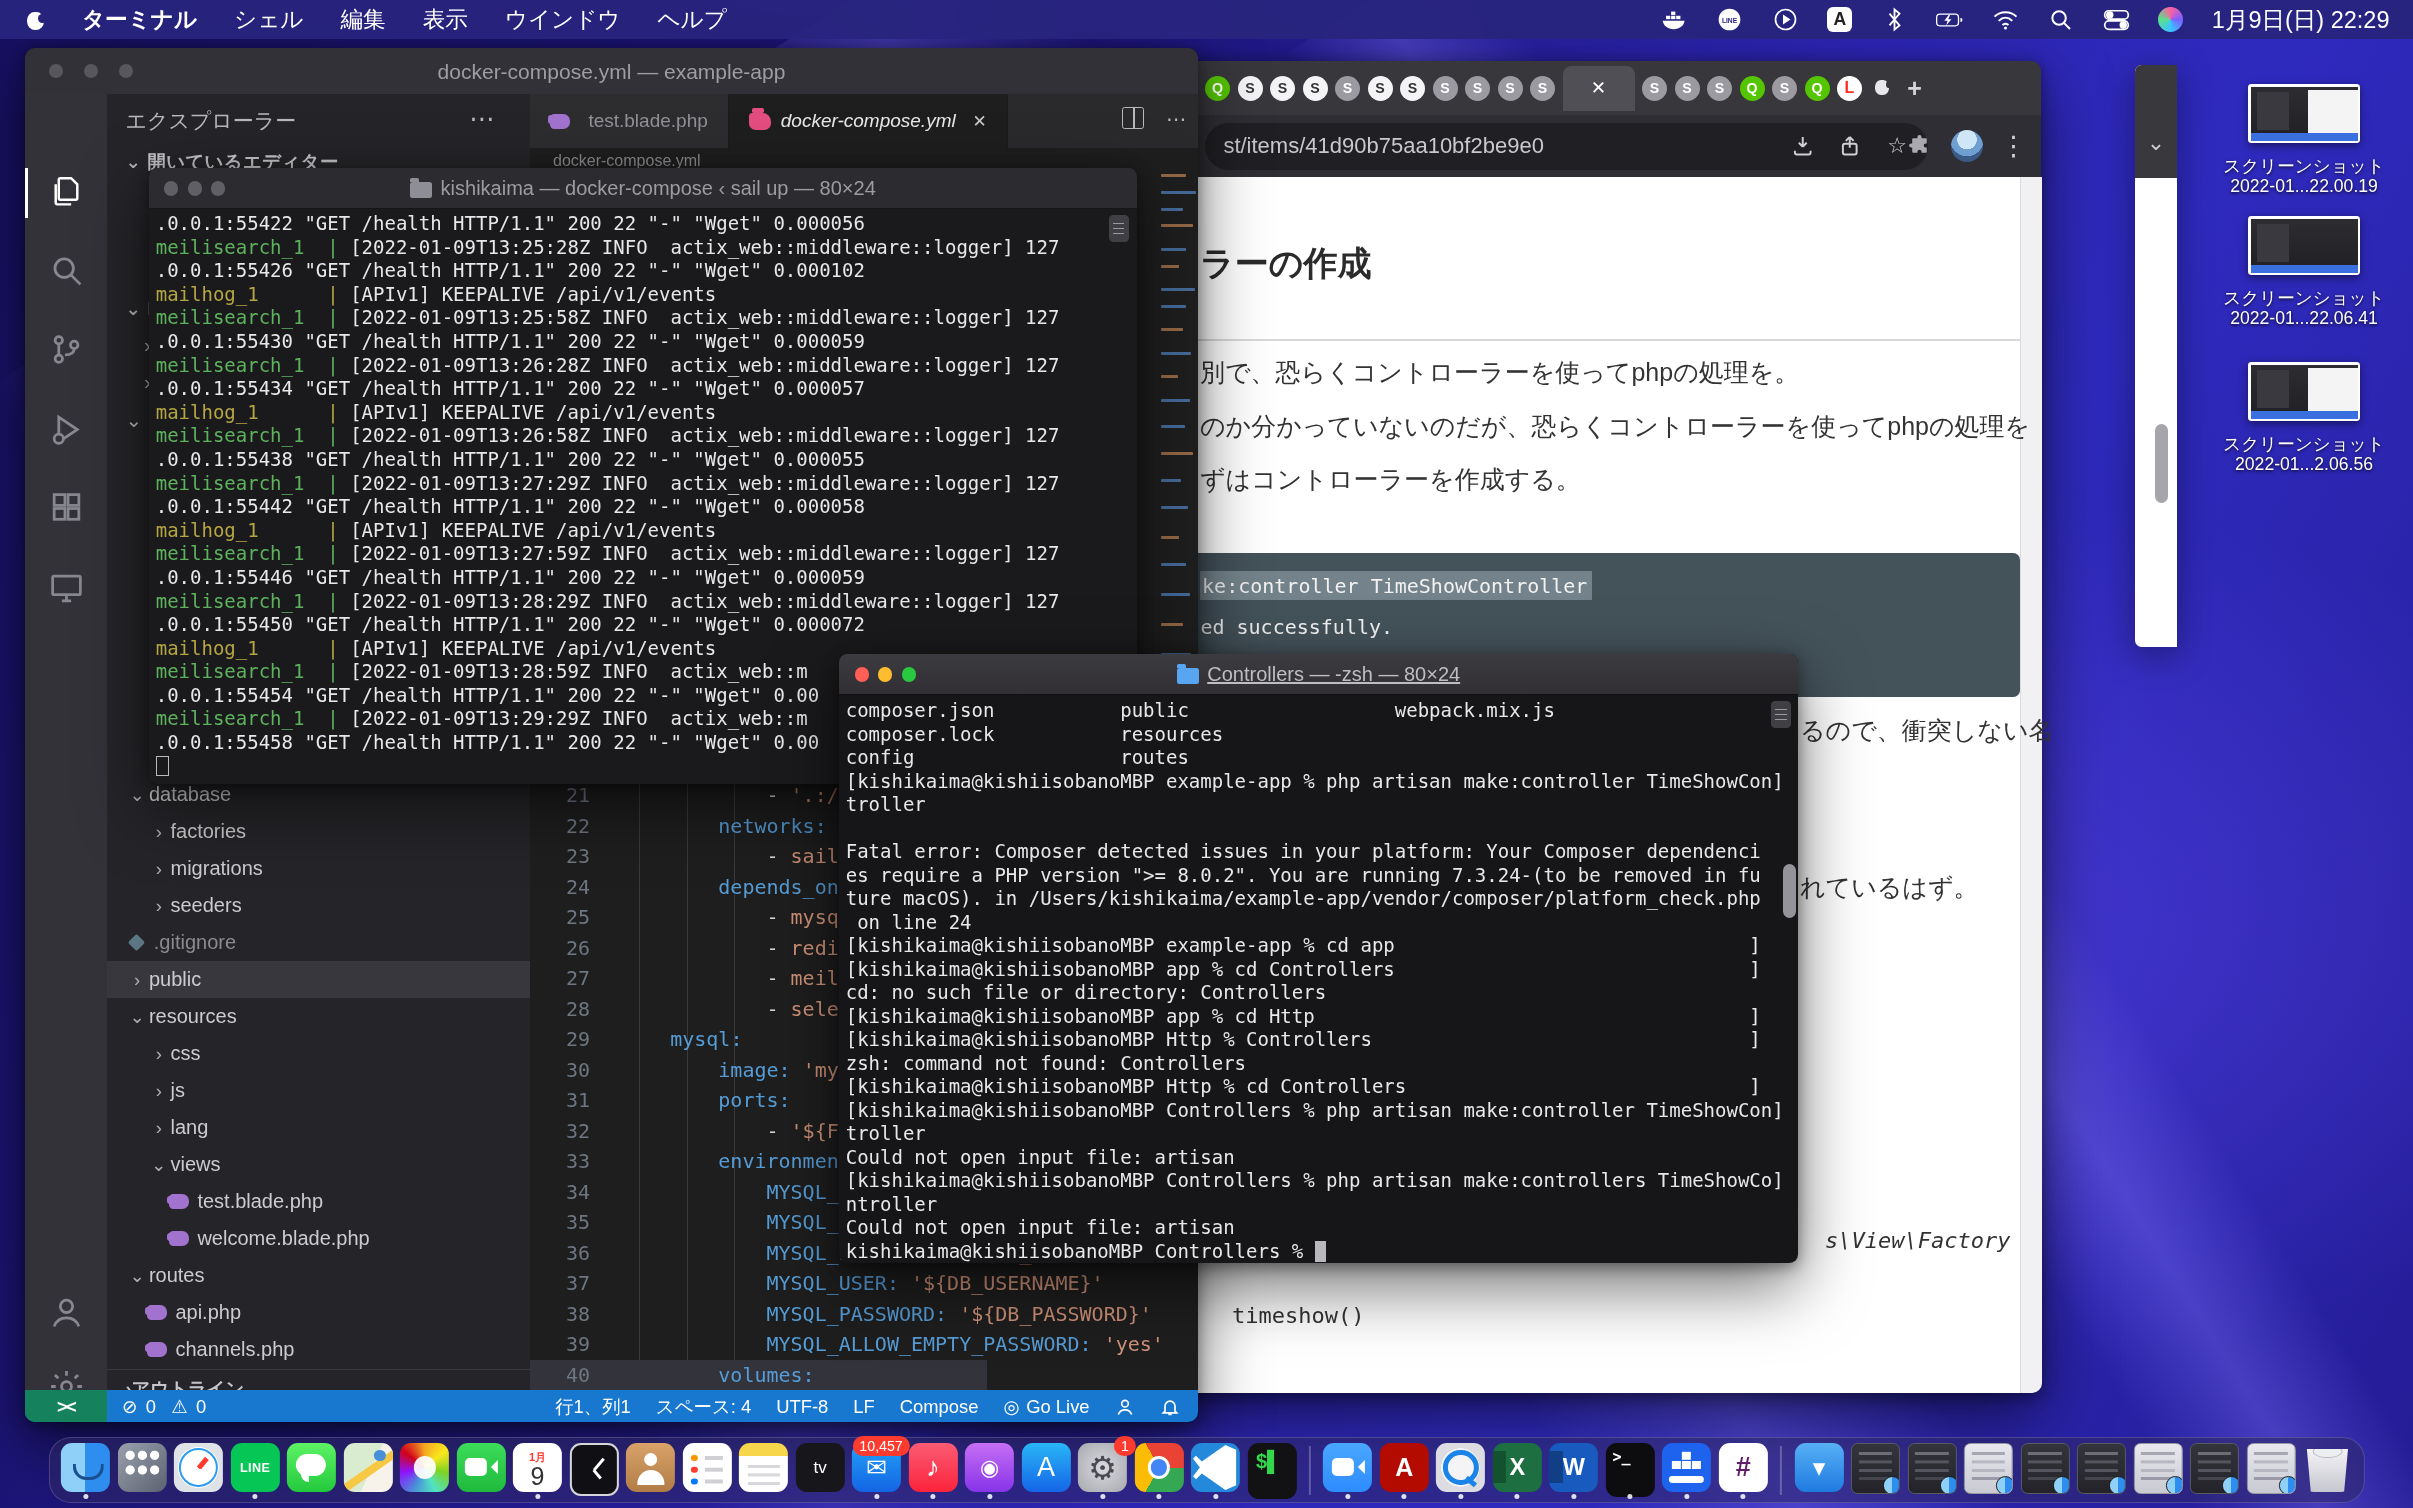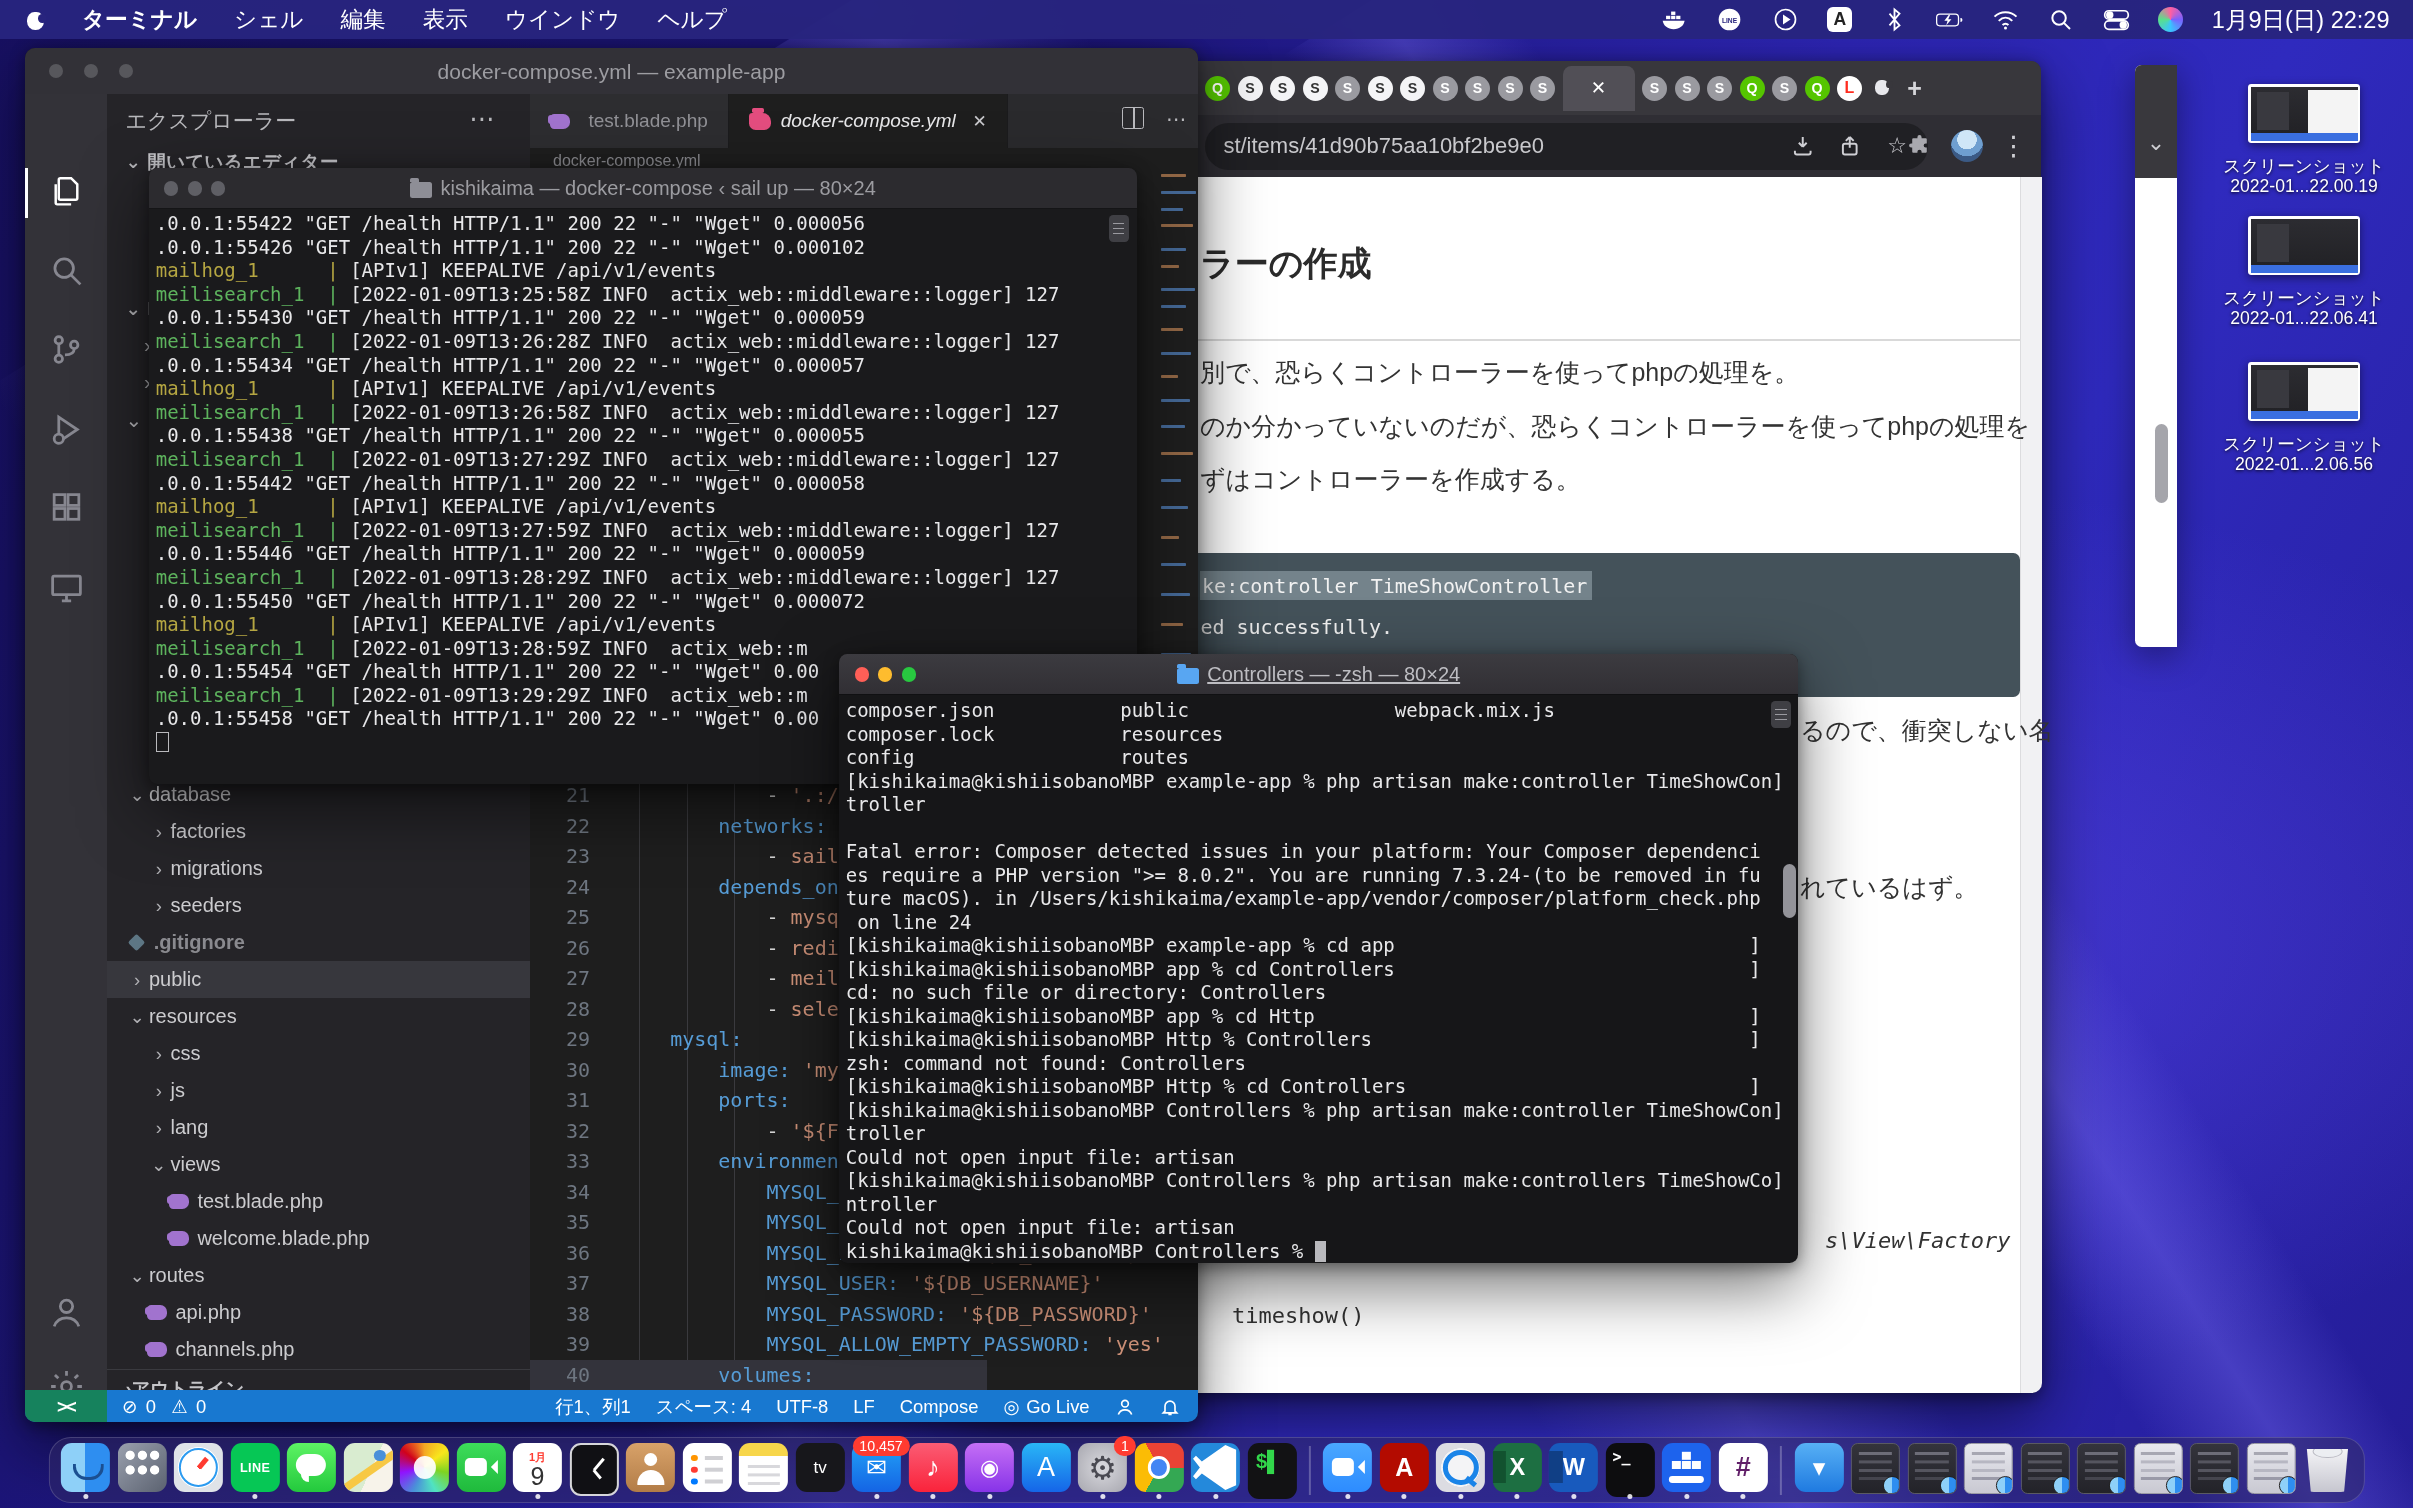--- a/index.html
+++ b/index.html
@@ -75,21 +75,21 @@
   #act-indicator{position:absolute;left:0;top:74px;width:3.4px;height:50px;background:#fff;}
   #vs-sidebar{position:absolute;left:82px;top:46px;width:423px;height:1296px;background:#252428;color:#c5c5c9;}
   #sb-header{position:absolute;left:18.4px;top:13.4px;font-size:21px;color:#b8b8bc;}
   #sb-dots{position:absolute;right:34px;top:10px;font-size:25px;color:#b8b8bc;letter-spacing:1.7px;}
   .sb-row{position:absolute;left:0;width:100%;height:37px;font-size:20px;white-space:nowrap;display:flex;align-items:center;}
   .sb-row .chev{display:inline-block;width:22px;color:#b5b5b9;}
   .sec-head{font-weight:bold;font-size:18.4px;letter-spacing:0.4px;}
   #sb-tree{position:absolute;left:0;top:682px;width:100%;}
   .tree-row{position:relative;width:100%;height:37px;display:flex;align-items:center;font-size:20px;color:#cccccf;white-space:nowrap;}
   .tree-row.sel{background:#37373d;}
-  .tree-row.dim .lbl{color:#8a8a8f;font-weight:bold;}
+  .tree-row.dim .lbl{color:#8a8a8f;}
   .tree-row .chev{color:#b0b0b4;font-size:18.4px;width:23.5px;display:inline-block;text-align:center;}
   .ic-php{display:inline-block;width:20px;height:15px;background:#a173ce;border-radius:4.2px 6.7px 6.7px 4.2px;margin-right:8.4px;position:relative;}
   .ic-php::before{content:"";position:absolute;left:-2.5px;top:1.7px;width:6.7px;height:8.4px;background:#a173ce;border-radius:3.4px;}
   .ic-git{display:inline-block;width:15px;height:15px;background:#5d7684;transform:rotate(45deg) scale(.82);margin:0 10px 0 3.4px;border-radius:2.5px;}
   #sb-outline{position:absolute;left:0;top:1275px;width:100%;height:37px;border-top:0.8px solid #3a3a3f;display:flex;align-items:center;font-weight:bold;font-size:18.4px;}
   
   #vs-tabs{position:absolute;left:505px;top:46px;width:668px;height:54px;background:#2a2a2d;display:flex;}
   .vtab{height:54px;display:flex;align-items:center;padding:0 20px;font-size:19px;gap:10px;border-right:0.8px solid #1b1b1d;}
   .vtab.inactive{background:#2d2d30;color:#919196;}
   .vtab.active{background:#1e1e1e;color:#e8e8ea;font-style:italic;}
@@ -619,20 +619,21 @@
   <div class="t-titlebar">
     <span class="tl" style="left:15px;top:13.4px;background:#5f5f65;"></span>
     <span class="tl" style="left:39px;top:13.4px;background:#5f5f65;"></span>
     <span class="tl" style="left:62px;top:13.4px;background:#5f5f65;"></span>
     <div class="t-title">
       <span class="t-folder" style="background:#8e8e96;"></span><span>kishikaima — docker-compose ‹ sail up — 80×24</span>
     </div>
   </div>
   <div class="t-body" id="t1-lines">
       <div class="tline"><span>.0.0.1:55422 "GET /health HTTP/1.1" 200 22 "-" "Wget" 0.000056</span></div>
+      <div class="tline"><span class="svc-g">meilisearch_1  | </span><span>[2022-01-09T13:25:28Z INFO  actix_web::middleware::logger] 127</span></div>
       <div class="tline"><span>.0.0.1:55426 "GET /health HTTP/1.1" 200 22 "-" "Wget" 0.000102</span></div>
       <div class="tline"><span class="svc-y">mailhog_1      | </span><span>[APIv1] KEEPALIVE /api/v1/events</span></div>
       <div class="tline"><span class="svc-g">meilisearch_1  | </span><span>[2022-01-09T13:25:58Z INFO  actix_web::middleware::logger] 127</span></div>
       <div class="tline"><span>.0.0.1:55430 "GET /health HTTP/1.1" 200 22 "-" "Wget" 0.000059</span></div>
       <div class="tline"><span class="svc-g">meilisearch_1  | </span><span>[2022-01-09T13:26:28Z INFO  actix_web::middleware::logger] 127</span></div>
       <div class="tline"><span>.0.0.1:55434 "GET /health HTTP/1.1" 200 22 "-" "Wget" 0.000057</span></div>
       <div class="tline"><span class="svc-y">mailhog_1      | </span><span>[APIv1] KEEPALIVE /api/v1/events</span></div>
       <div class="tline"><span class="svc-g">meilisearch_1  | </span><span>[2022-01-09T13:26:58Z INFO  actix_web::middleware::logger] 127</span></div>
       <div class="tline"><span>.0.0.1:55438 "GET /health HTTP/1.1" 200 22 "-" "Wget" 0.000055</span></div>
       <div class="tline"><span class="svc-g">meilisearch_1  | </span><span>[2022-01-09T13:27:29Z INFO  actix_web::middleware::logger] 127</span></div>

